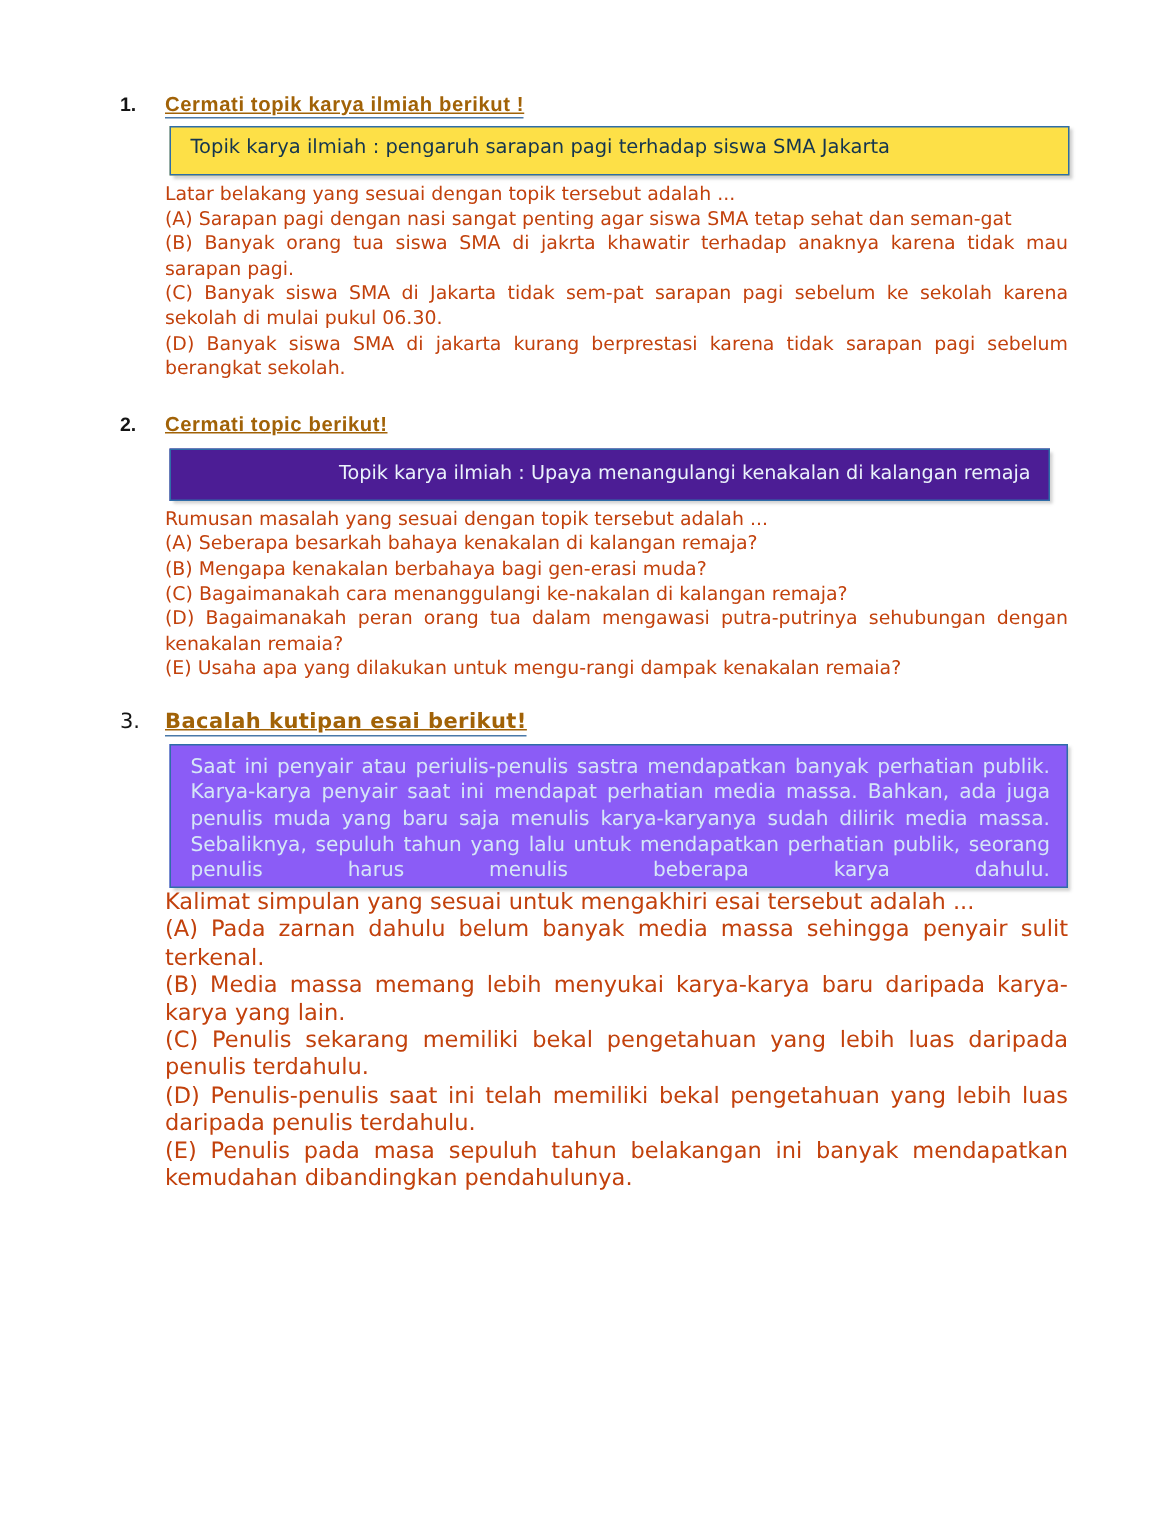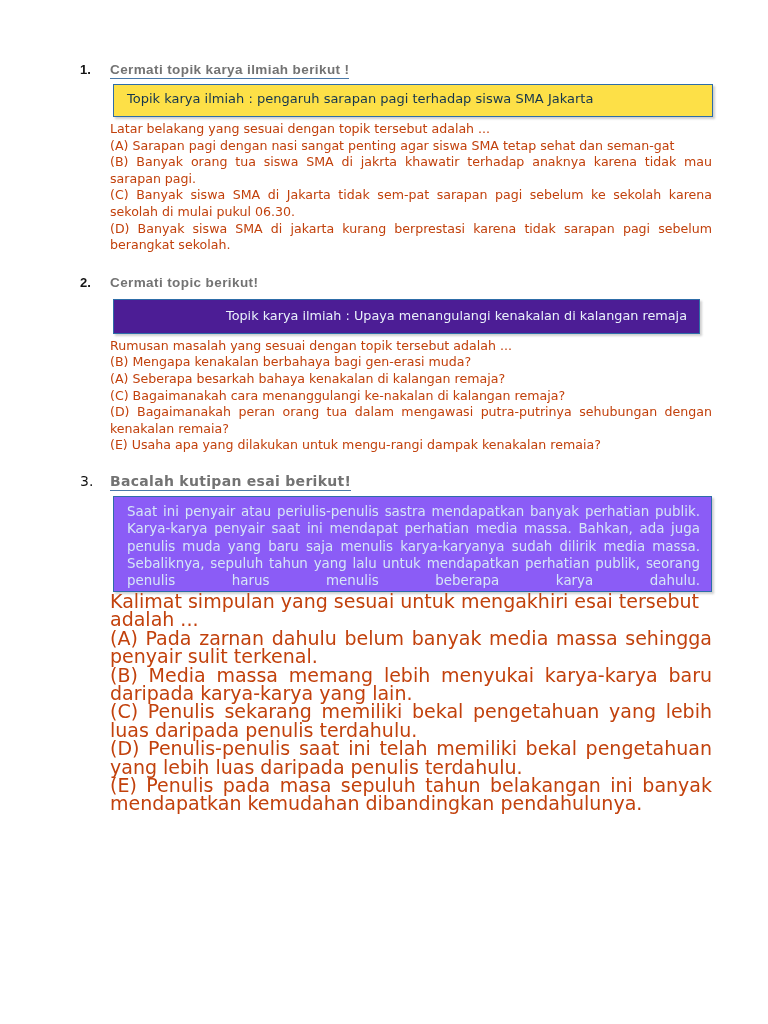--- a/index.html
+++ b/index.html
@@ -37,22 +37,23 @@
     font-size: 13px;
     font-weight: bold;
     font-family: "Liberation Sans", sans-serif;
     color: #141414;
   }
   .q-title {
     font-size: 13.5px;
     font-weight: bold;
     font-family: "Liberation Sans", sans-serif;
     letter-spacing: 0.4px;
-    color: #737373;
+    color: #a16207;
     white-space: nowrap;
+    text-decoration: underline;
   }
   .q-title.underlined {
     border-bottom: 1.6px solid #4a79a8;
     padding-bottom: 1px;
   }
   .q-title.wide {
     font-family: "DejaVu Sans", sans-serif;
     font-size: 14px;
     letter-spacing: 0.3px;
   }
@@ -117,21 +118,21 @@
     line-height: 16.6px;
     color: #c2410c;
   }
   .body-text p {
     margin: 0;
     text-align: justify;
   }
   .body-text p.nojust { text-align: left; }
 
   .body-text.wide {
-    font-size: 19px;
+    font-size: 15px;
     line-height: 18.4px;
   }
 
   .gap-sm { height: 4px; }
   .gap-lg { height: 19px; }
   .gap-xl { height: 21px; }
 </style>
 </head>
 <body>
 
@@ -162,22 +163,22 @@
       <span class="q-num">2.</span>
       <span class="q-title">Cermati topic berikut!</span>
     </div>
     <div class="gap-sm"></div>
     <div class="callout box2">
       <p class="ctext">Topik karya ilmiah : Upaya menangulangi kenakalan di kalangan remaja</p>
     </div>
     <div class="gap-sm"></div>
     <div class="body-text">
       <p class="nojust">Rumusan masalah yang sesuai dengan topik tersebut adalah ...</p>
+      <p class="nojust">(A) Seberapa besarkah bahaya kenakalan di kalangan remaja?</p>
       <p class="nojust">(B) Mengapa kenakalan berbahaya bagi gen-erasi muda?</p>
-      <p class="nojust">(A) Seberapa besarkah bahaya kenakalan di kalangan remaja?</p>
       <p class="nojust">(C) Bagaimanakah cara menanggulangi ke-nakalan di kalangan remaja?</p>
       <p>(D) Bagaimanakah peran orang tua dalam mengawasi putra-putrinya sehubungan dengan kenakalan remaia?</p>
       <p class="nojust">(E) Usaha apa yang dilakukan untuk mengu-rangi dampak kenakalan remaia?</p>
     </div>
   </div>
 
   <div class="gap-lg"></div>
 
   <div class="qblock">
     <div class="q-head">

